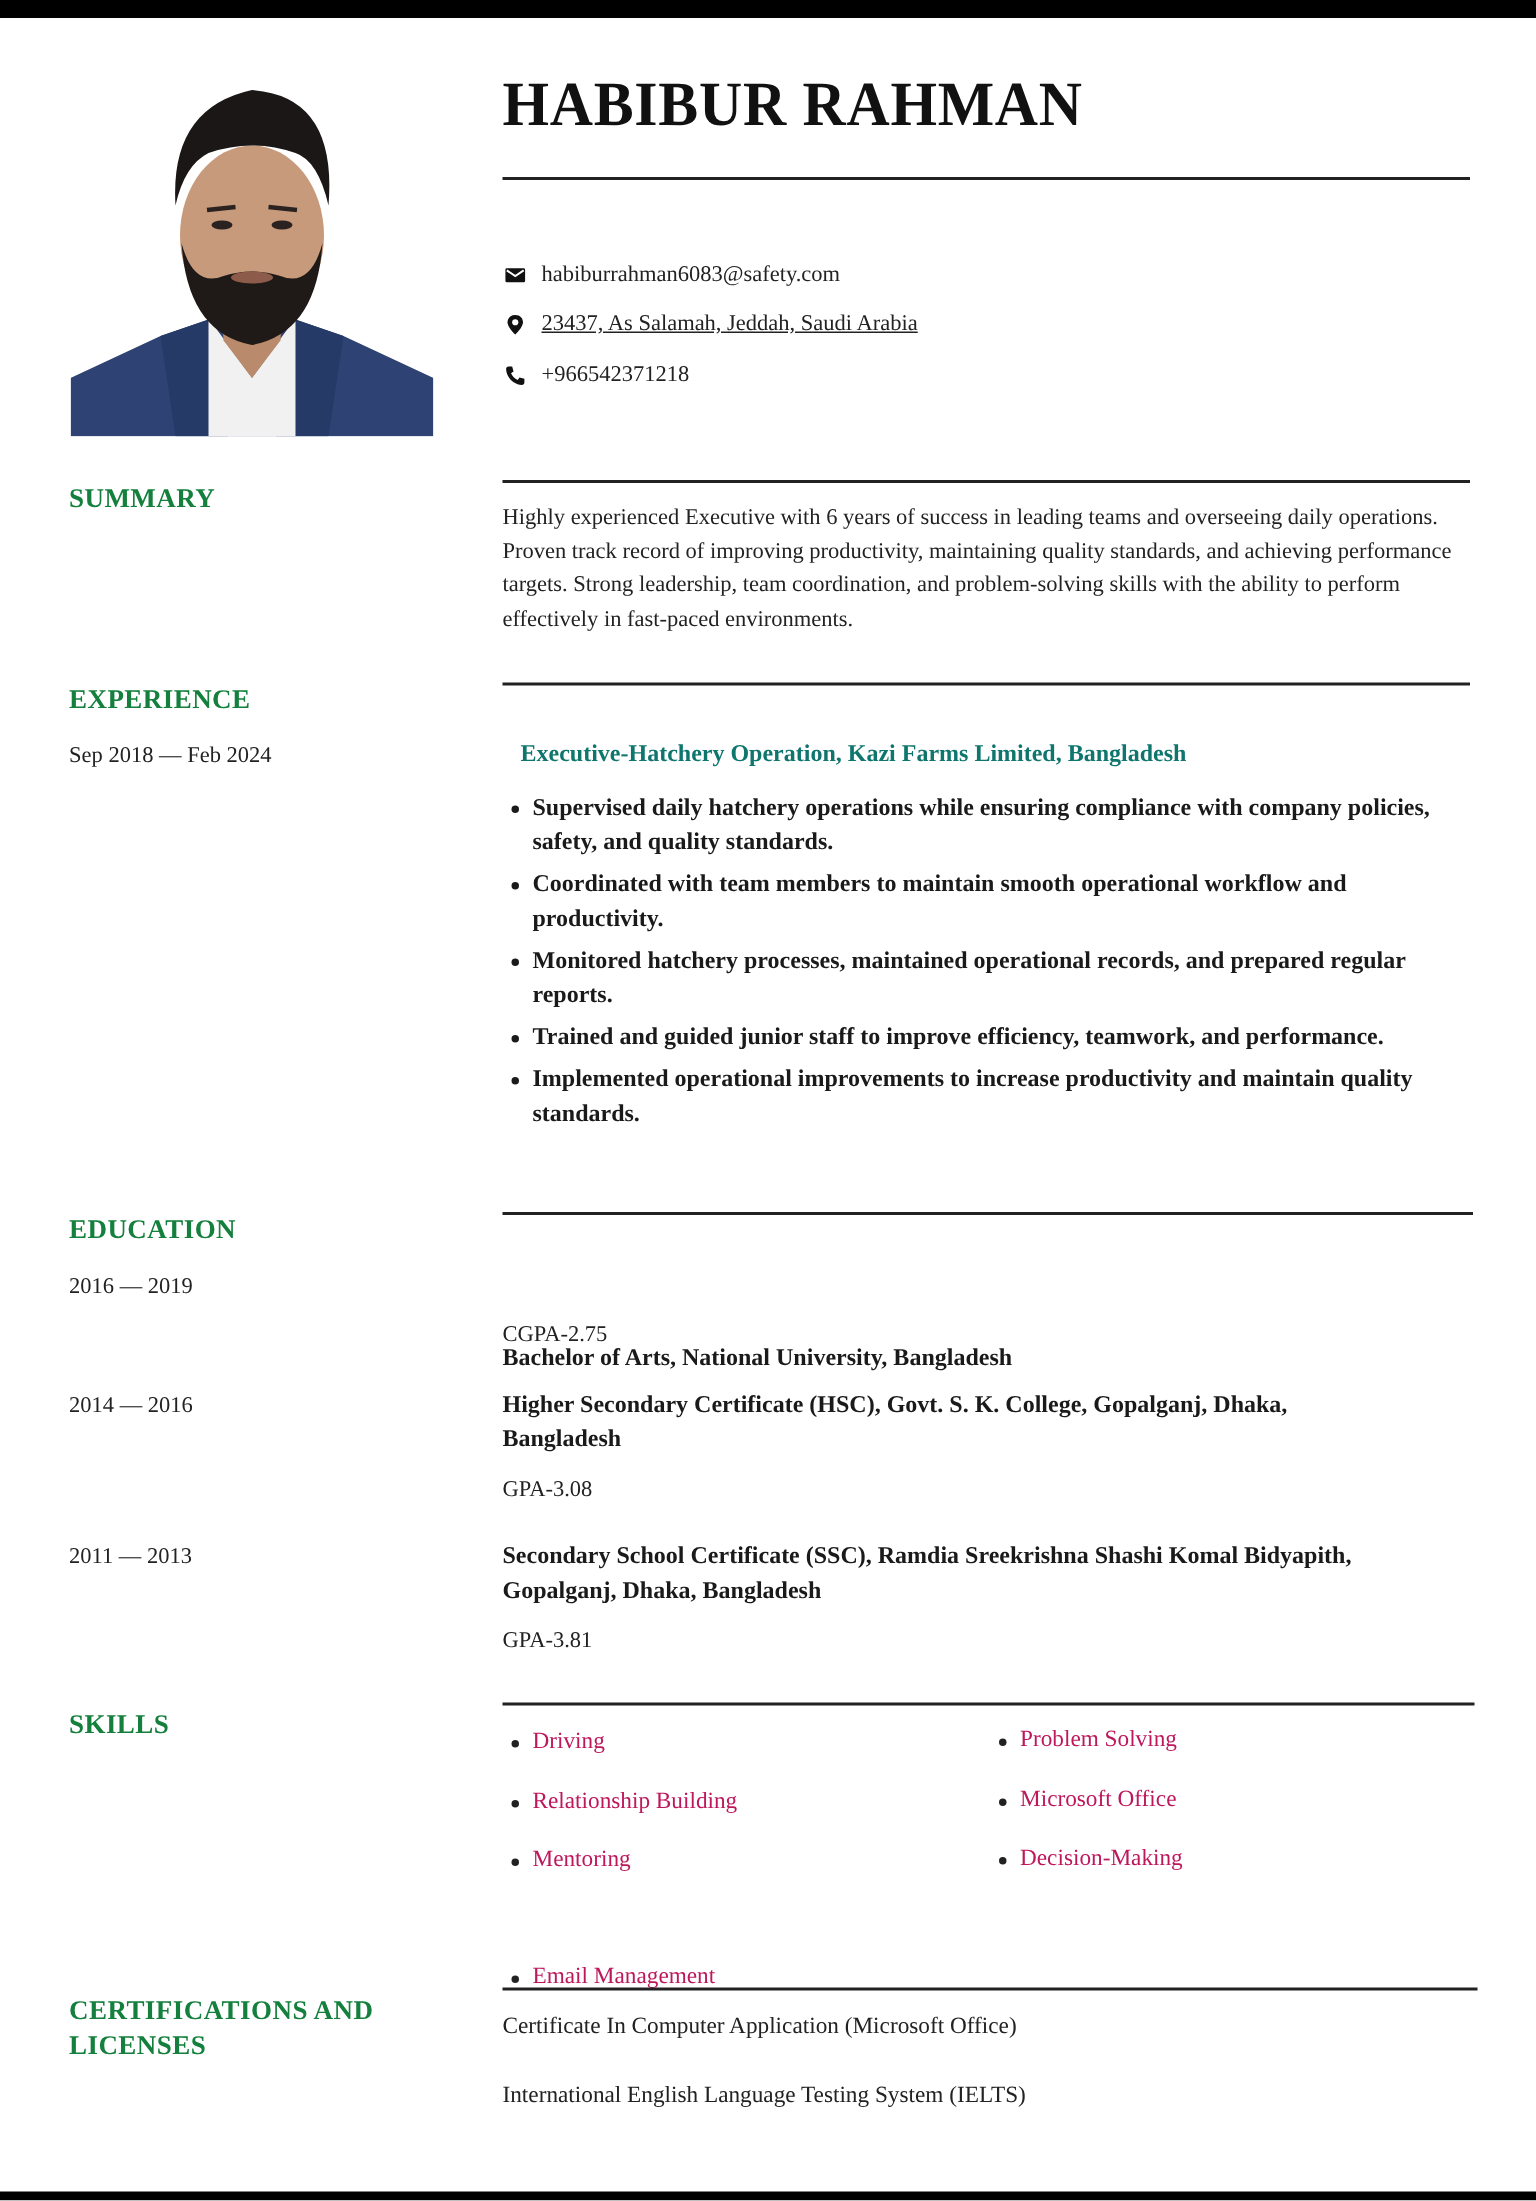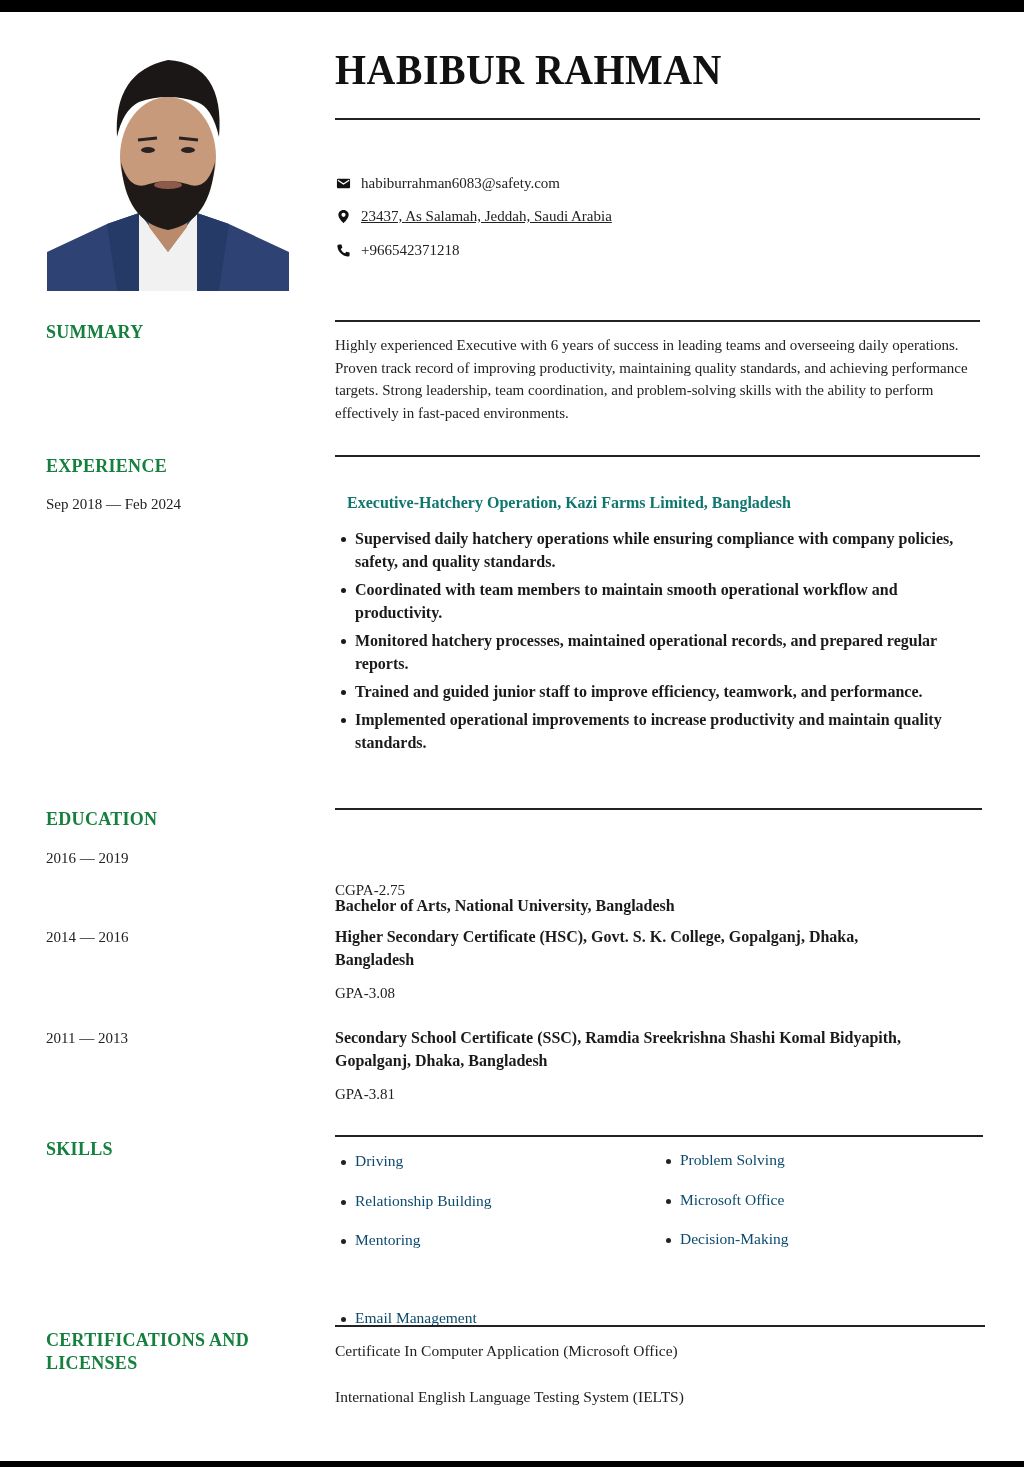--- a/index.html
+++ b/index.html
@@ -47,21 +47,21 @@
       margin-bottom: 5px; color: #1a1a1a;
     }
     .bullets li::before {
       content: ""; position: absolute; left: 6px; top: 10px; width: 5px; height: 5px; border-radius: 50%; background: #1a1a1a;
     }
 
     .edu-title { position: absolute; left: 335px; width: 640px; font-size: 16px; font-weight: bold; line-height: 23px; color: #1a1a1a; }
     .edu-grade { position: absolute; left: 335px; font-size: 15px; color: #222; }
 
     .skill {
-      position: absolute; font-size: 15.5px; color: #0c4a6e; padding-left: 20px;
+      position: absolute; font-size: 15.5px; color: #be185d; padding-left: 20px;
     }
     .skill::before {
       content: ""; position: absolute; left: 6px; top: 8px; width: 5px; height: 5px; border-radius: 50%; background: #222;
     }
     .cert { position: absolute; left: 335px; font-size: 15.5px; color: #222; }
   </style>
 </head>
 <body>
 
 <div class="topbar"></div>

